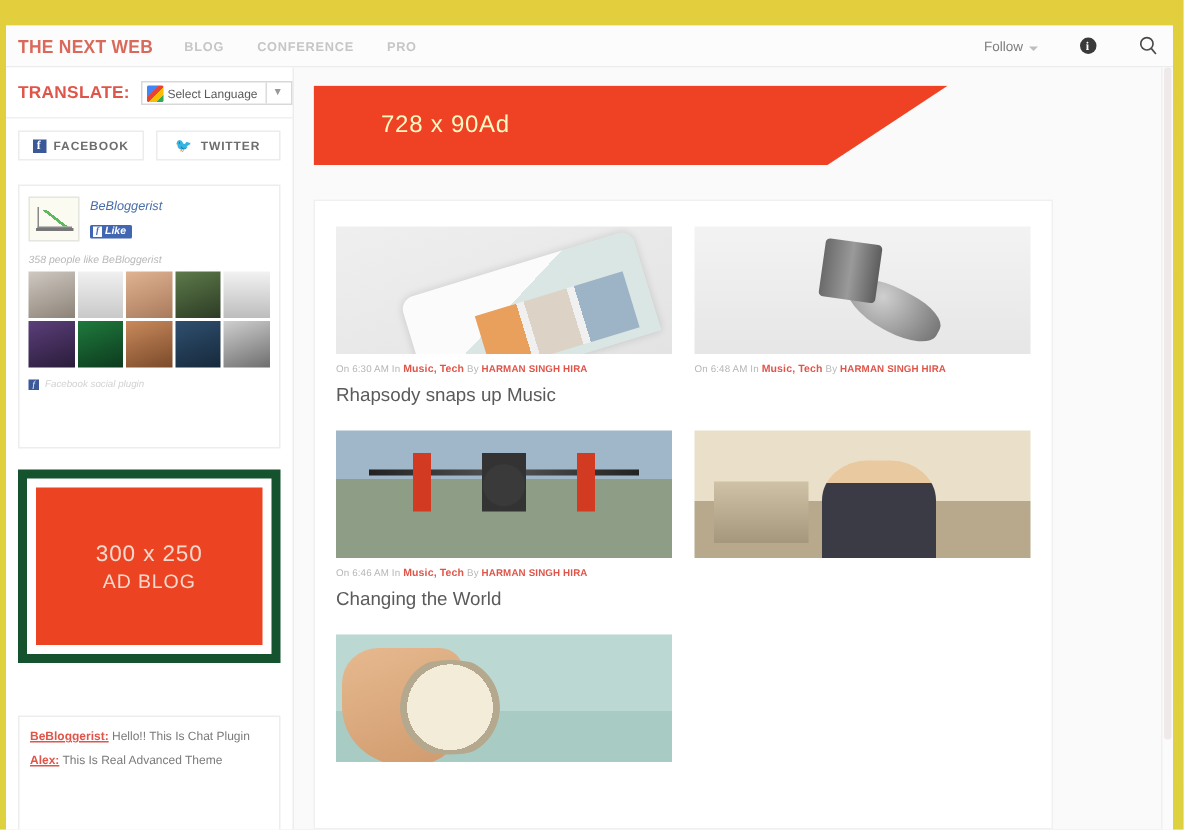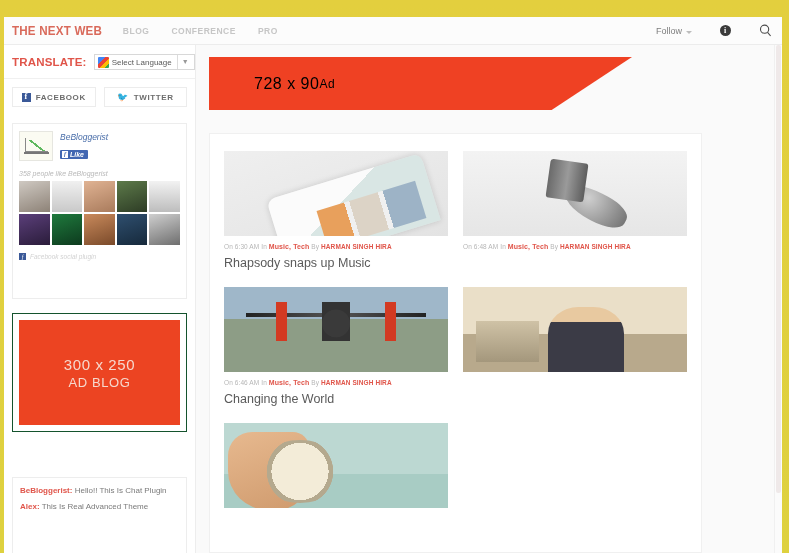--- a/index.html
+++ b/index.html
@@ -121,57 +121,57 @@
   .like-f{ background:#fff;color:#4267b2;width:6px;height:7px;font-size:6px;
     display:flex;align-items:center;justify-content:center;font-family:"Liberation Serif",serif;}
   .fb-count { font-size:7px; color:#b9b9b9; margin:9px 0 4px 0;}
   .avatars { display:grid; grid-template-columns:repeat(5,1fr); gap:2px; }
   .av { height:31px; background:#cfcfcf; }
   .fb-plugin { display:flex; align-items:center; gap:4px; margin-top:8px;}
   .fb-plugin-lbl{ font-size:6.5px; color:#d2d2d2;}
   .fb-mini{ width:7px;height:7px;background:#3b5998;color:#fff;font-size:6px;
     display:flex;align-items:center;justify-content:center;font-family:"Liberation Serif",serif;}
   
-  .adbox-wrap { margin:14px 8px 0 8px; border:1px solid #14532d; background:#fff; padding:6px;}
+  .adbox-wrap { margin:14px 8px 0 8px; border:6px solid #14532d; background:#fff; padding:6px;}
   .adbox {
     height:105px; background:#ec4422; display:flex; flex-direction:column;
     align-items:center; justify-content:center; color:#f6d8cd;
   }
   .adbox .l1 { font-size:15px; letter-spacing:.6px;}
   .adbox .l2 { font-size:13px; letter-spacing:.6px; margin-top:2px;}
   
   .chat {
     position:absolute; left:8px; right:8px; top:432px; height:106px;
     border:1px solid #ededed; background:#fff; display:flex; flex-direction:column;
   }
   .chat-log { flex:1; padding:8px 7px 0 7px; position:relative; overflow:hidden;}
   .chat-line { font-size:8px; color:#7a7a7a; margin-bottom:7px;}
-  .chat-user { color:#e0554a; font-weight:bold; }
+  .chat-user { color:#e0554a; font-weight:bold;text-decoration:underline; }
   .chat-wm {
     position:absolute; left:6px; right:2px; top:62px;
     font-size:8.5px; color:#f6f6f6; white-space:nowrap; letter-spacing:.3px;
   }
   .chat-inputs { display:flex; border-top:1px solid #ededed; height:22px; align-items:stretch;}
   .chat-inputs input {
     border:none; outline:none; font-size:8px; color:#c3c3c3; padding:0 6px;
     font-family:"Liberation Sans",sans-serif; background:transparent;
   }
   .in-name{ width:72px; border-right:1px solid #f0f0f0;}
   .in-msg{ flex:1;}
   .chat-send { width:22px; display:flex;align-items:center;justify-content:center;}
   
   .ad728-wrap{ padding:12px 80px 0 13px;}
   .ad728{
-    height:53px; background:#ef4123; color:#000000;
+    height:53px; background:#ef4123; color:#fef9c3;
     display:flex; align-items:center; padding-left:45px;
     font-size:16px; letter-spacing:.5px;
     clip-path: polygon(0 0, 100% 0, 81% 100%, 0 100%);
     width:423px;
   }
-  .ad728 .small{ font-size:12px; }
+  .ad728 .small{ font-size:16px; }
   .cards-panel{
     margin:23px 80px 0 13px; border:1px solid #f0f0f0; background:#fff;
     padding:17px 14px 0 14px; min-height:420px;
   }
   .cards{ display:grid; grid-template-columns:1fr 1fr; column-gap:15px; row-gap:17px;}
   .card{}
   .thumb{ width:100%; height:85px; background:#d8d8d8; position:relative; overflow:hidden;}
   .meta{ font-size:6.5px; margin-top:7px; color:#b6b6b6; letter-spacing:.1px; white-space:nowrap;}
   .meta .cat{ color:#e0554a; font-weight:bold; font-size:7px;}
   .meta .author{ color:#e0554a; font-weight:bold; font-size:6.5px; letter-spacing:.1px;}

